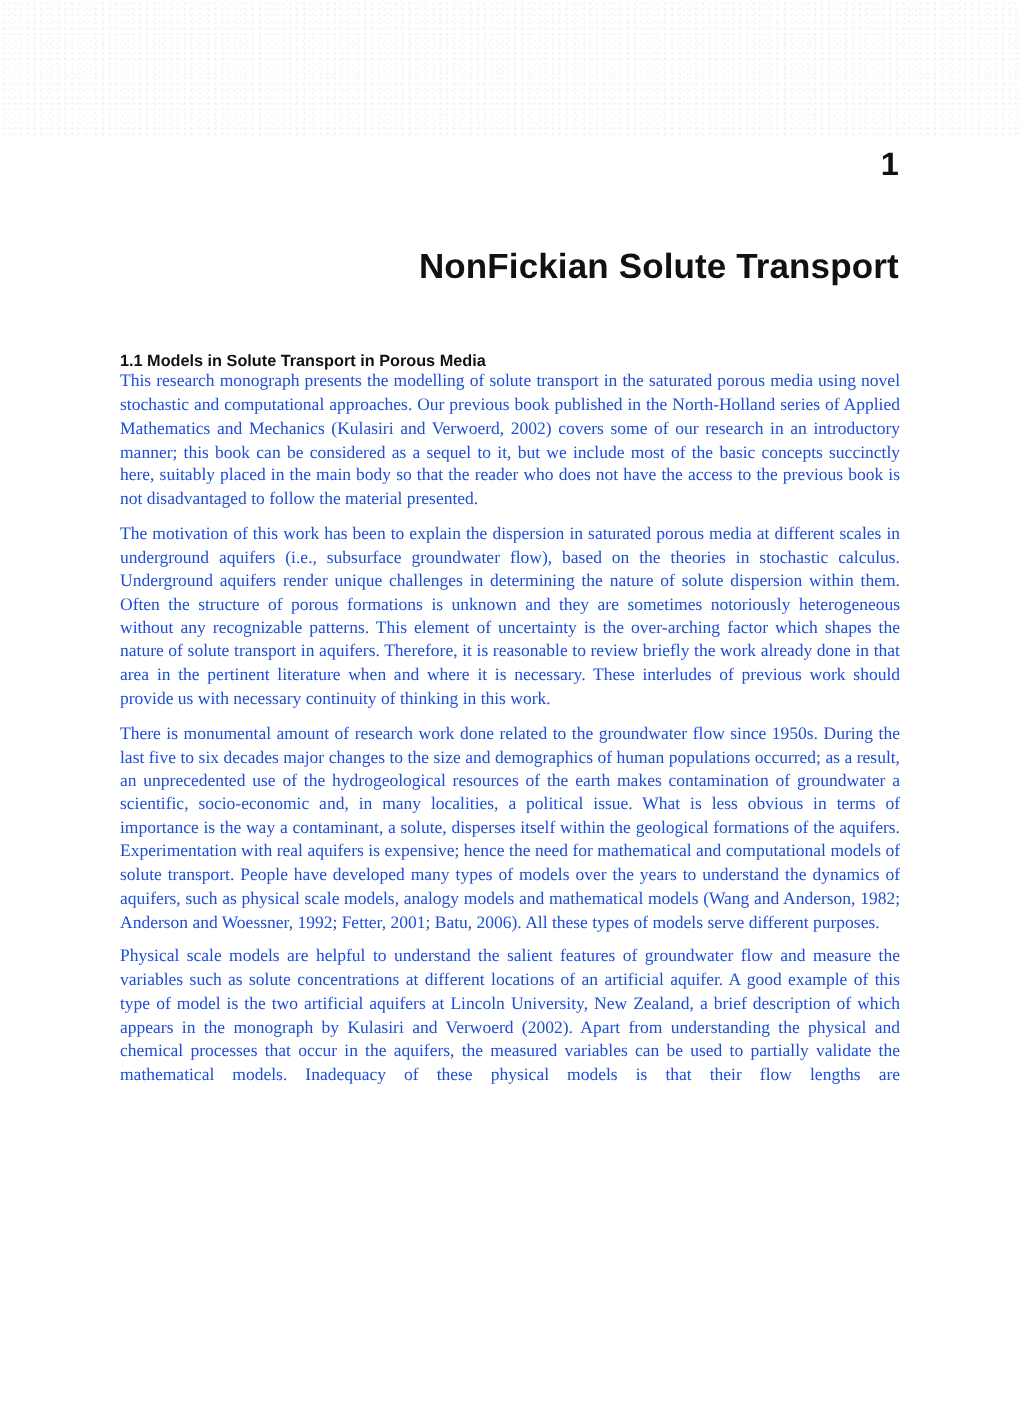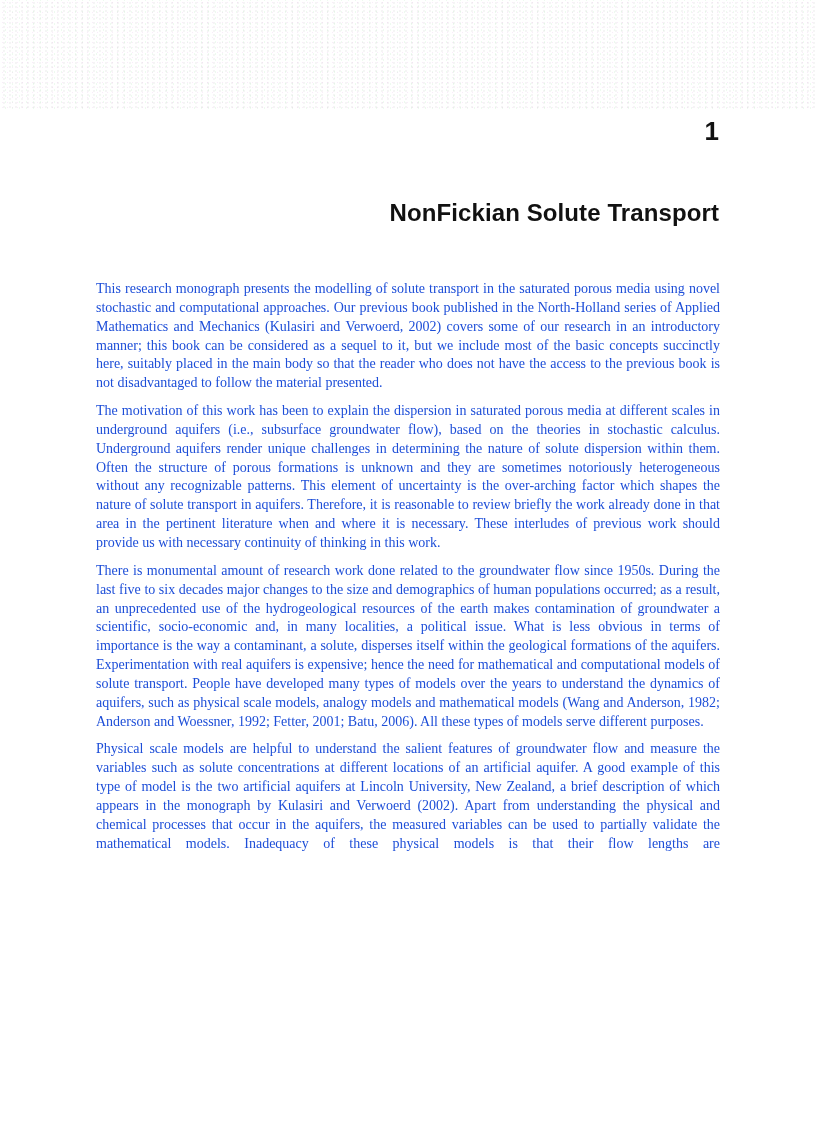--- a/index.html
+++ b/index.html
@@ -38,21 +38,21 @@
       font-size: 26px;
       line-height: 30px;
       color: #111;
     }
     .chapter-title {
       position: absolute;
       right: 97px;
       top: 198px;
       font-family: "Liberation Sans", "DejaVu Sans", sans-serif;
       font-weight: bold;
-      font-size: 24px;
+      font-size: 28px;
       line-height: 30px;
       color: #111;
       letter-spacing: 0.1px;
     }
     .content {
       position: absolute;
       left: 96px;
       top: 280px;
       width: 624px;
     }
@@ -76,17 +76,18 @@
   </style>
 </head>
 <body>
 
 <div class="noise-band"></div>
 
 <div class="chapter-number">1</div>
 <h1 class="chapter-title" style="margin:0;">NonFickian Solute Transport</h1>
 
 <div class="content">
+  <h2 class="section-heading">1.1 Models in Solute Transport in Porous Media</h2>
   <p class="para">This research monograph presents the modelling of solute transport in the saturated porous media using novel stochastic and computational approaches. Our previous book published in the North-Holland series of Applied Mathematics and Mechanics (Kulasiri and Verwoerd, 2002) covers some of our research in an introductory manner; this book can be considered as a sequel to it, but we include most of the basic concepts succinctly here, suitably placed in the main body so that the reader who does not have the access to the previous book is not disadvantaged to follow the material presented.</p>
   <p class="para">The motivation of this work has been to explain the dispersion in saturated porous media at different scales in underground aquifers (i.e., subsurface groundwater flow), based on the theories in stochastic calculus. Underground aquifers render unique challenges in determining the nature of solute dispersion within them. Often the structure of porous formations is unknown and they are sometimes notoriously heterogeneous without any recognizable patterns. This element of uncertainty is the over-arching factor which shapes the nature of solute transport in aquifers. Therefore, it is reasonable to review briefly the work already done in that area in the pertinent literature when and where it is necessary. These interludes of previous work should provide us with necessary continuity of thinking in this work.</p>
   <p class="para">There is monumental amount of research work done related to the groundwater flow since 1950s. During the last five to six decades major changes to the size and demographics of human populations occurred; as a result, an unprecedented use of the hydrogeological resources of the earth makes contamination of groundwater a scientific, socio-economic and, in many localities, a political issue. What is less obvious in terms of importance is the way a contaminant, a solute, disperses itself within the geological formations of the aquifers. Experimentation with real aquifers is expensive; hence the need for mathematical and computational models of solute transport. People have developed many types of models over the years to understand the dynamics of aquifers, such as physical scale models, analogy models and mathematical models (Wang and Anderson, 1982; Anderson and Woessner, 1992; Fetter, 2001; Batu, 2006). All these types of models serve different purposes.</p>
   <p class="para" style="text-align-last: justify;">Physical scale models are helpful to understand the salient features of groundwater flow and measure the variables such as solute concentrations at different locations of an artificial aquifer. A good example of this type of model is the two artificial aquifers at Lincoln University, New Zealand, a brief description of which appears in the monograph by Kulasiri and Verwoerd (2002). Apart from understanding the physical and chemical processes that occur in the aquifers, the measured variables can be used to partially validate the mathematical models. Inadequacy of these physical models is that their flow lengths are</p>
 </div>
 
 </body></html>

